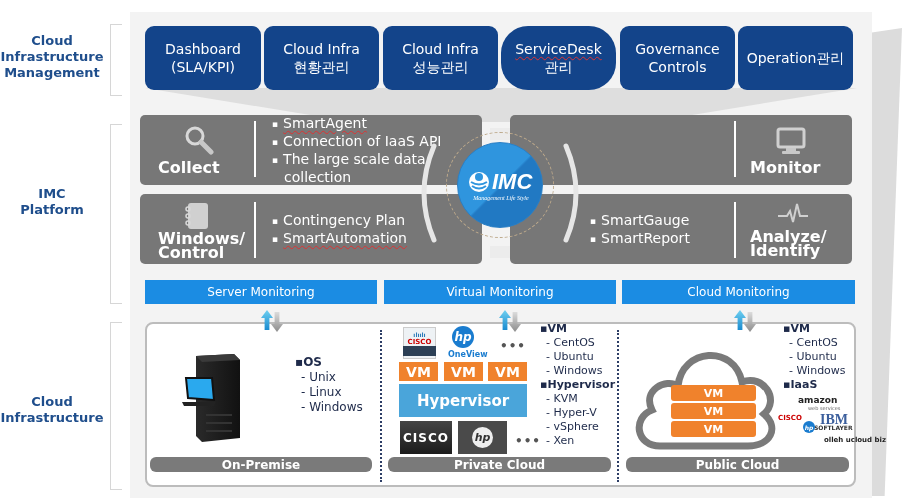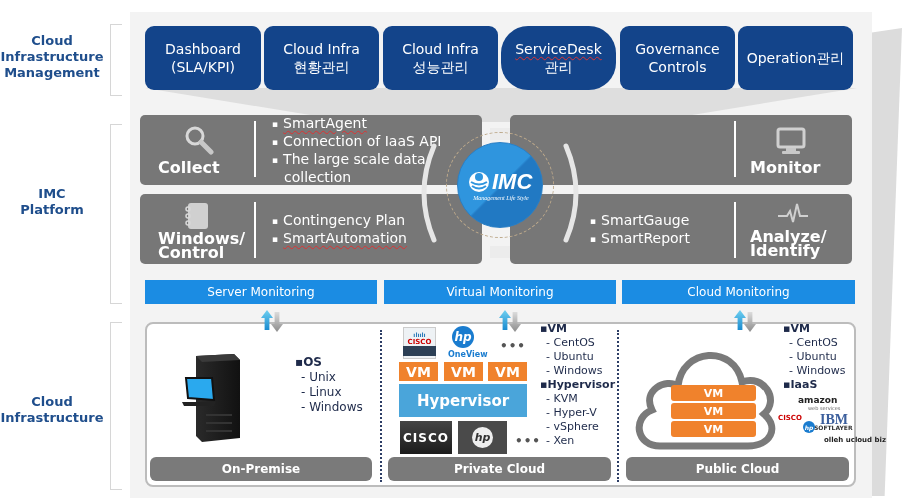--- a/index.html
+++ b/index.html
@@ -24,21 +24,21 @@
   .panel ul li .cont { display: block; padding-left: 12px; }
 
   .imc-wrap { position: absolute; left: 420px; top: 128px; width: 160px; height: 130px; }
   .imc-circle { position: absolute; left: 37px; top: 14px; width: 86px; height: 86px; border-radius: 50%; background: linear-gradient(135deg, #2f95de 0%, #2f95de 50%, #2179c3 52%, #2179c3 100%); border: 1px solid #2a7fc5; }
   .imc-dash { position: absolute; left: 26px; top: 4px; width: 108px; height: 106px; border-radius: 50%; border: 1px dashed #bda98b; }
   .imc-gap { position: absolute; left: 70px; width: 20px; height: 12px; background: #ececec; }
 
   .monitor-bar { position: absolute; top: 280px; height: 24px; background: #1b8ce3; color: #fff; font-size: 12px; display: flex; align-items: center; justify-content: center; cursor: pointer; }
   .infra-box { position: absolute; left: 145px; top: 322px; width: 711px; height: 165px; background: #fff; border: 2px solid #bcbcbc; border-radius: 8px; }
   .dotted-v { position: absolute; top: 330px; height: 152px; border-left: 2px dotted #2d3e66; }
-  .footer-btn { position: absolute; top: 457px; height: 24px; background: #7a7a7a; border-radius: 6px; color: #fff; font-size: 12px; font-weight: bold; display: flex; align-items: center; justify-content: center; cursor: pointer; }
+  .footer-btn { position: absolute; top: 457px; height: 15px; background: #7a7a7a; border-radius: 6px; color: #fff; font-size: 12px; font-weight: bold; display: flex; align-items: center; justify-content: center; cursor: pointer; }
 
   .arrow-pair { position: absolute; width: 24px; height: 22px; }
   .arrow-up { position: absolute; left: 0; top: 0; width: 12px; height: 20px; background: linear-gradient(#6fd0f0, #1a8bd0); clip-path: polygon(50% 0, 100% 40%, 70% 40%, 70% 100%, 30% 100%, 30% 40%, 0 40%); }
   .arrow-dn { position: absolute; left: 10px; top: 2px; width: 12px; height: 20px; background: linear-gradient(#dcdcdc, #8c8c8c); clip-path: polygon(30% 0, 70% 0, 70% 60%, 100% 60%, 50% 100%, 0 60%, 30% 60%); }
 
   .spec { position: absolute; font-size: 11px; line-height: 14px; color: #1e2a4a; }
   .spec .h { font-weight: bold; }
   .spec .h::before { content: "\25AA "; }
   .spec .s { padding-left: 6px; }
 

